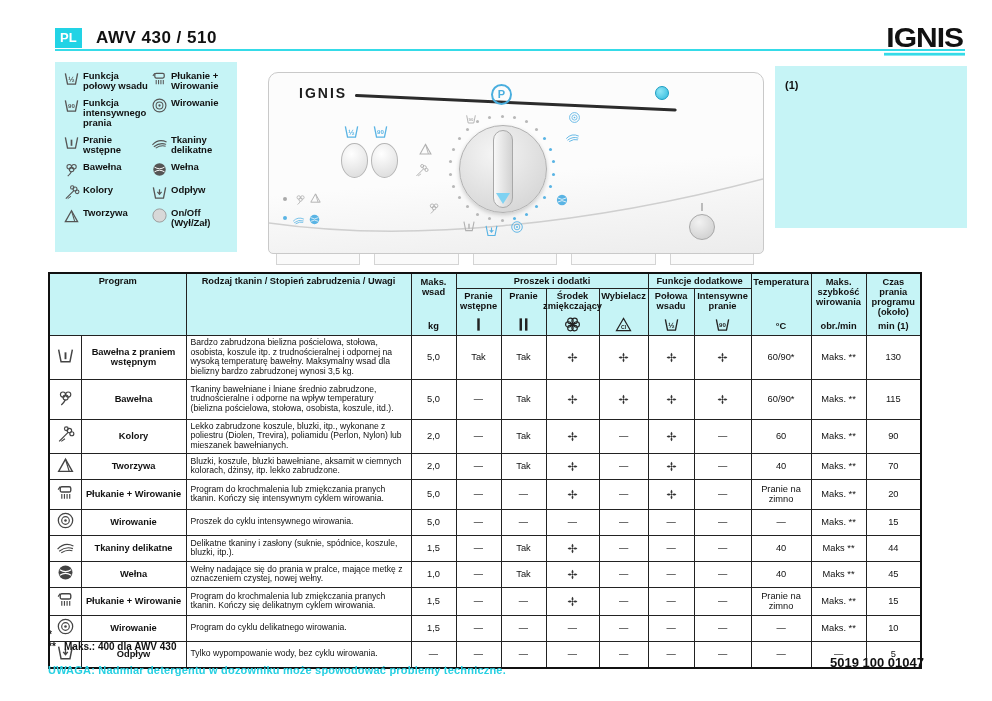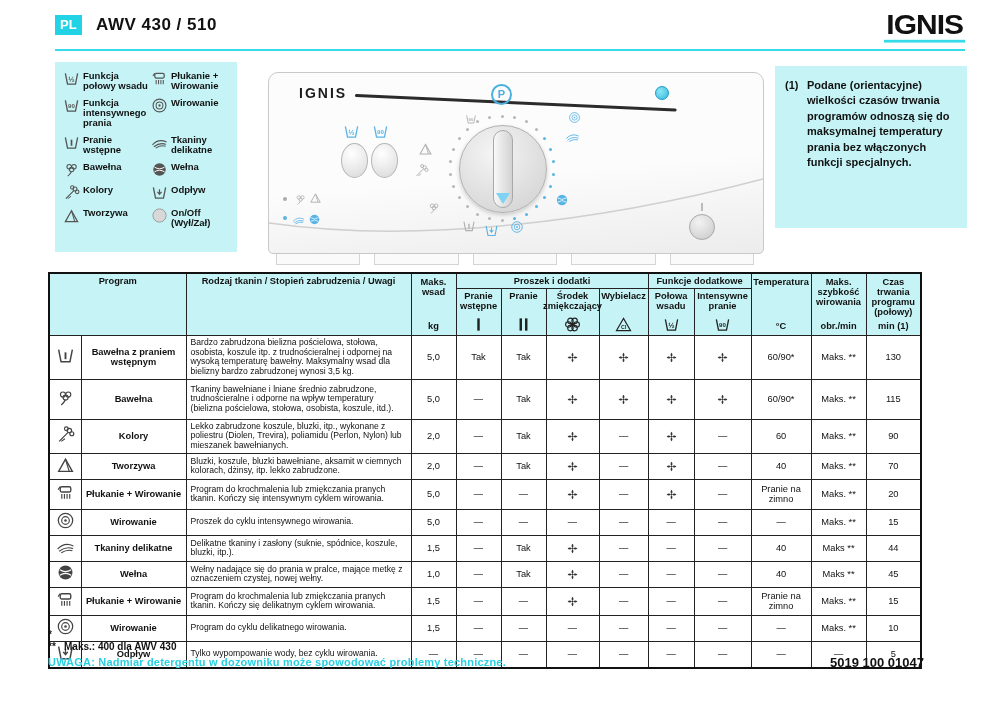--- a/index.html
+++ b/index.html
@@ -1,19 +1,19 @@
 <!DOCTYPE html>
 <html><head>
 <meta charset="utf-8">
 <style>
   html,body{margin:0;padding:0;background:#fff;}
   .page{position:relative;width:992px;height:701px;background:#fff;overflow:hidden;
         font-family:"Liberation Sans",sans-serif;color:#111;}
   
-  .top-header{position:absolute;left:55px;top:15px;right:27px;height:26px;}
+  .top-header{position:absolute;left:55px;top:28px;right:27px;height:26px;}
   .pl-badge{display:inline-block;background:#22d3e5;color:#fff;font-weight:bold;font-size:13px;
             padding:2px 5px 3px;vertical-align:middle;}
   .model{display:inline-block;font-size:17px;font-weight:bold;margin-left:10px;vertical-align:middle;letter-spacing:.5px;}
   .page-title{position:absolute;left:330px;width:330px;text-align:center;top:4px;
               color:#25cfe2;font-weight:bold;font-size:13.5px;letter-spacing:.6px;}
   .brand-logo{position:absolute;right:0;top:-6px;font-size:30px;font-weight:bold;letter-spacing:-1px;
               transform:scaleY(.92);border-bottom:3px solid #35dbe8;padding:0 2px 0 2px;line-height:1.05;}
   .header-rule{position:absolute;left:55px;right:27px;top:49px;height:2px;background:#35dbe8;}
   
   .legend{position:absolute;left:55px;top:62px;width:182px;height:190px;background:#c6f4f6;
@@ -72,21 +72,21 @@
   td.desc{font-size:8.6px;line-height:1.12;padding:2px 4px;}
   td.icn{text-align:center;}
   td.icn .icon{display:inline-block;width:19px;height:19px;}
   td .appl{display:inline-block;width:11px;height:11px;vertical-align:middle;}
   
   .footnotes{position:absolute;left:48px;top:629px;width:620px;font-size:10px;line-height:1.22;}
   .fline{display:flex;}
   .fm{flex:0 0 16px;font-weight:bold;}
   .bold{font-weight:bold;}
   .indent2{margin-left:50px;}
-  .warning{margin-top:3px;color:#27d0e2;font-weight:bold;font-size:11px;letter-spacing:.2px;}
+  .warning{margin-top:11px;color:#27d0e2;font-weight:bold;font-size:11px;letter-spacing:.2px;}
   .docnum{position:absolute;right:68px;top:655px;font-weight:bold;font-size:13px;}
 </style>
 </head>
 <body>
 
 <div class="page">
 
   <div class="top-header">
     <span class="pl-badge">PL</span>
     <span class="model">AWV 430 / 510</span>
@@ -365,21 +365,20 @@
       <div></div>
         <div></div>
         <div></div>
         <div></div>
         <div></div>
     </div>
   </div>
 
   <div class="note-box">
     <div class="note-marker">(1)</div>
-    <div>Podane (orientacyjne) wielkości czasów trwania programów odnoszą się do maksymalnej temperatury prania bez włączonych funkcji specjalnych.</div>
   </div>
 
   <div class="table-wrap">
     <table class="ptable">
       <colgroup>
         <col style="width:32px">
           <col style="width:105px">
           <col style="width:225px">
         <col style="width:45px">
           <col style="width:45px">
@@ -411,21 +410,21 @@
               </div>
           </th>
           <th rowspan="2">
             <div class="vs">
                 <div>Maks. szybkość wirowania</div>
                 <div class="unit">obr./min</div>
               </div>
           </th>
           <th rowspan="2">
             <div class="vs">
-                <div>Czas trwania programu (połowy)</div>
+                <div>Czas prania programu (około)</div>
                 <div class="unit">min (1)</div>
               </div>
           </th>
         </tr>
         <tr class="sr">
           <th>
             <div class="vs2">
                 <div>Pranie wstępne</div>
                 <div class="sym"><svg viewBox="0 0 18 18">
                     <rect x="7.7" y="2.5" width="2.6" height="13" fill="#222"></rect>

